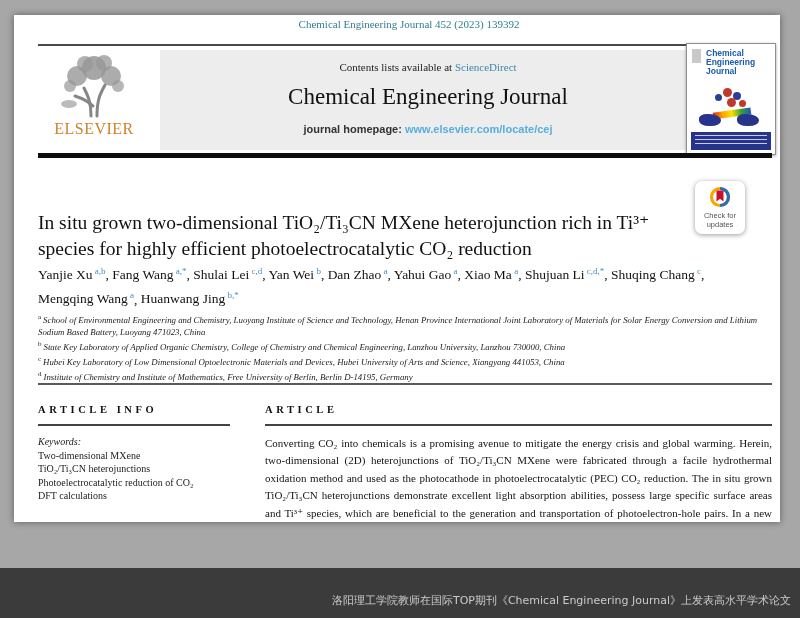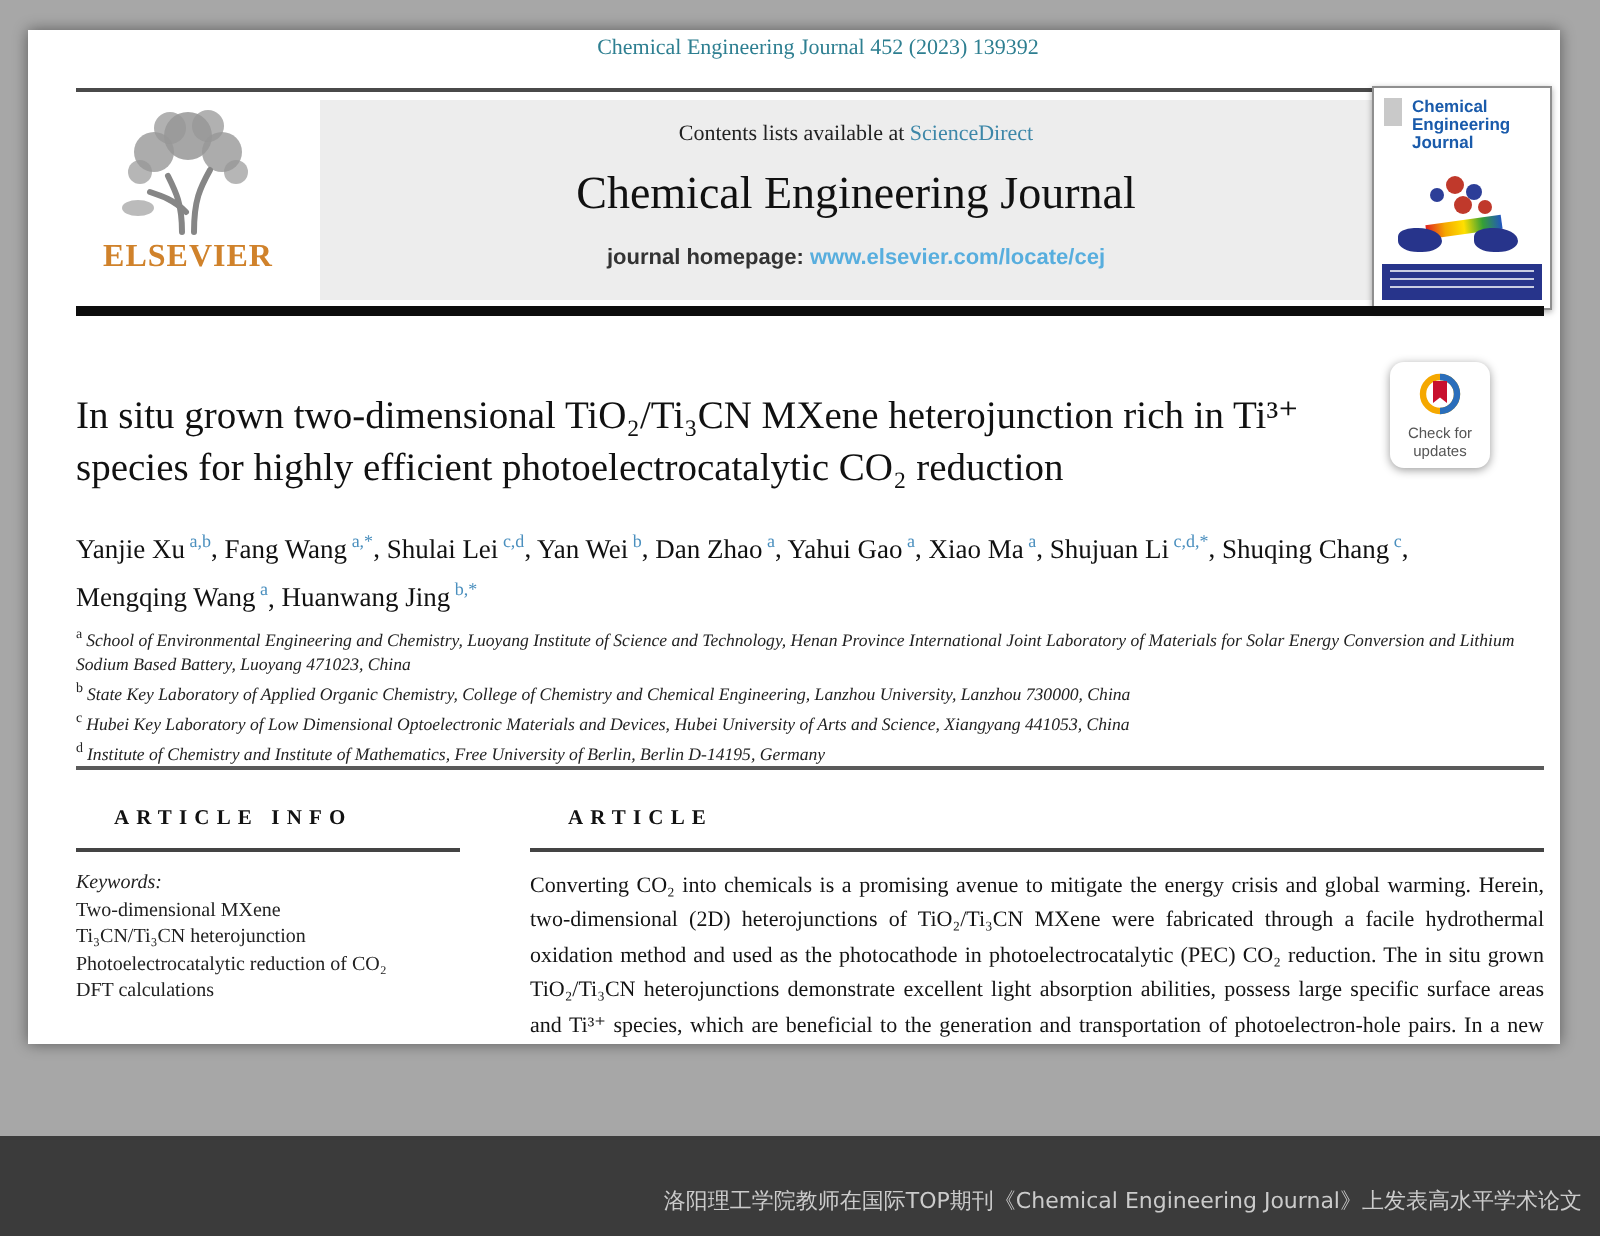--- a/index.html
+++ b/index.html
@@ -12,21 +12,21 @@
 
   .citation { position:absolute; top:3px; left:0; width:100%; text-align:center;
               font-size:11px; color:#2e7f91;padding-left:24px; }
 
   .top-rule { position:absolute; left:24px; top:29px; width:734px; height:2px; background:#4a4a4a; }
 
   .masthead { position:absolute; left:24px; top:33px; width:734px; height:104px; }
 
   .logo { position:absolute; left:0; top:4px; width:112px; text-align:center; }
   .logo svg { display:block; margin:0 auto; }
-  .logo .word { font-size:16px; letter-spacing:.5px; color:#d0822b; font-weight:bold;
+  .logo .word { font-size:16px; letter-spacing:.5px; color:#d0822b; font-weight:normal;
                 font-family:"Liberation Serif","DejaVu Serif",serif; margin-top:2px; }
 
   .head-box { position:absolute; left:122px; top:2px; width:536px; height:100px;
               background:#ededed; text-align:center; }
   .contents-line { margin-top:11px; font-size:11px; color:#222; }
   .contents-line a { color:#3d87a8; text-decoration:none; }
   .jtitle { margin-top:11px; font-size:23px; color:#111; }
   .homepage-line { margin-top:13px; font-size:11px; font-weight:bold; color:#333;
                    font-family:"Liberation Sans","DejaVu Sans",sans-serif; }
   .homepage-line a { color:#58aede; text-decoration:none; font-weight:bold; }
@@ -40,21 +40,21 @@
   .cover .graphic { position:absolute; left:10px; top:44px; width:70px; height:40px; }
   .gdot { position:absolute; border-radius:50%; }
   .rainbow { position:absolute; left:16px; top:22px; width:38px; height:7px; transform:rotate(-8deg);
              background:linear-gradient(90deg,#e02020,#f5a800,#ffe000,#35a035,#2255c0); }
   .blob { position:absolute; width:22px; height:12px; background:#27348b; border-radius:40% 60% 50% 50%; }
   .cover .band { position:absolute; left:4px; right:4px; bottom:4px; height:18px; background:#27348b; }
   .cover .band i { display:block; height:1px; background:rgba(255,255,255,.75); margin:3px 4px 0 4px; }
 
   .thick-rule { position:absolute; left:24px; top:138px; width:734px; height:5px; background:#0d0d0d; }
 
-  .title { position:absolute; left:24px; top:181px; width:655px;
+  .title { position:absolute; left:24px; top:195px; width:655px;
            font-size:19.5px; line-height:26px; color:#111; }
 
   .badge { position:absolute; left:681px; top:166px; width:50px; height:53px; background:#fff;
            border-radius:7px; box-shadow:0 1px 5px rgba(0,0,0,.4); text-align:center; cursor:pointer; }
   .badge svg { margin-top:5px; }
   .badge .btxt { font-family:"Liberation Sans","DejaVu Sans",sans-serif;
                  font-size:7.5px; line-height:8.5px; color:#555; }
 
   .authors { position:absolute; left:24px; top:245px; width:706px;
              font-size:13.5px; line-height:20px; color:#111; }
@@ -62,21 +62,21 @@
 
   .affils { position:absolute; left:24px; top:296px; width:728px;
             font-size:8.8px; line-height:12px; font-style:italic; color:#222; }
   .affils sup { font-style:normal; font-size:7px; margin-right:2px; }
 
   .mid-rule { position:absolute; left:24px; top:368px; width:734px; height:2px; background:#5a5a5a; }
 
   .info-col { position:absolute; left:24px; top:389px; width:200px; }
   .abs-col  { position:absolute; left:251px; top:389px; width:507px; height:118px; overflow:hidden; }
 
-  .sec-head { font-size:10.5px; font-weight:600; letter-spacing:.34em; color:#111;margin-left:19px; }
+  .sec-head { font-size:10.5px; font-weight:600; letter-spacing:.34em; color:#111; }
   .col-rule { height:2px; background:#444; margin-top:9px; }
   .info-col .col-rule { width:192px; }
 
   .kw { margin-top:9px; font-size:10px; line-height:13.5px; color:#222; }
   .kw .kw-label { font-style:italic; }
 
   .abstract { margin-top:9px; font-size:11px; line-height:17.4px; text-align:justify; color:#141414; }
 
   .bottom-bar { position:absolute; left:0; top:522px; width:800px; height:96px; background:#3b3b3b;margin-top:46px; }
   .caption { position:absolute; right:9px; top:25px; font-size:11px; color:#cbcbcb;
@@ -171,21 +171,21 @@
 
   <div class="mid-rule"></div>
 
   <div class="info-col">
     <div class="sec-head">ARTICLE INFO</div>
     <div class="col-rule"></div>
     <div class="kw">
       <div class="kw-label">Keywords:</div>
       <div>
           <div>Two-dimensional MXene</div>
-          <div>Ti₃CN/Ti₃CN heterojunction</div>
+          <div>TiO₂/Ti₃CN heterojunctions</div>
           <div>Photoelectrocatalytic reduction of CO₂</div>
           <div>DFT calculations</div>
         </div>
     </div>
   </div>
 
   <div class="abs-col">
     <div class="sec-head">ARTICLE</div>
     <div class="col-rule"></div>
     <div class="abstract">Converting CO₂ into chemicals is a promising avenue to mitigate the energy crisis and global warming. Herein, two-dimensional (2D) heterojunctions of TiO₂/Ti₃CN MXene were fabricated through a facile hydrothermal oxidation method and used as the photocathode in photoelectrocatalytic (PEC) CO₂ reduction. The in situ grown TiO₂/Ti₃CN heterojunctions demonstrate excellent light absorption abilities, possess large specific surface areas and Ti³⁺ species, which are beneficial to the generation and transportation of photoelectron-hole pairs. In a new PEC system of Pd@TiO₂/Ti₃CN||SCE||BiVO₄, formate, methanol and C₂ of ethanol were obtained as the major reduction products, with the maximum and total formation rate of 45.6 μM cm⁻²h⁻¹. Furthermore, density</div>

